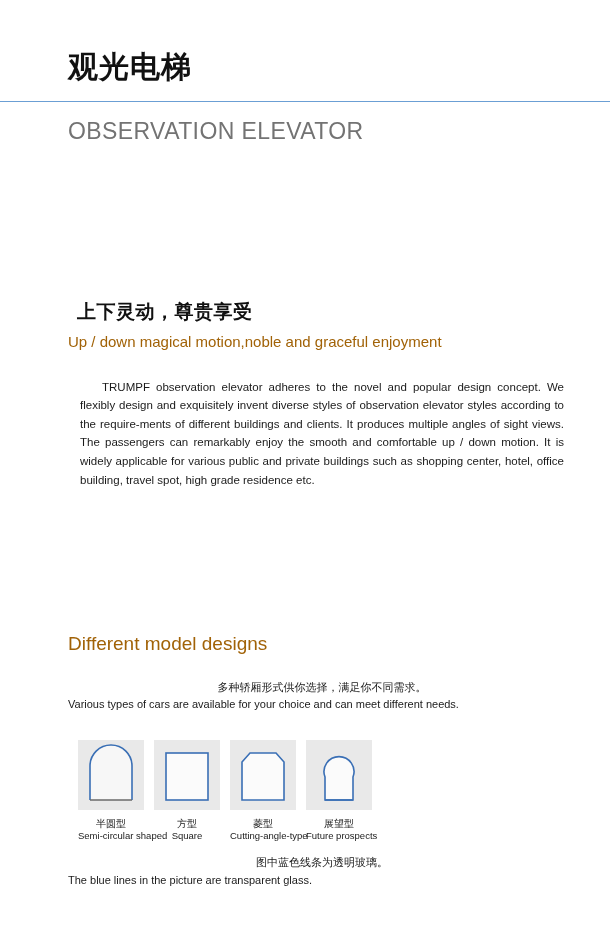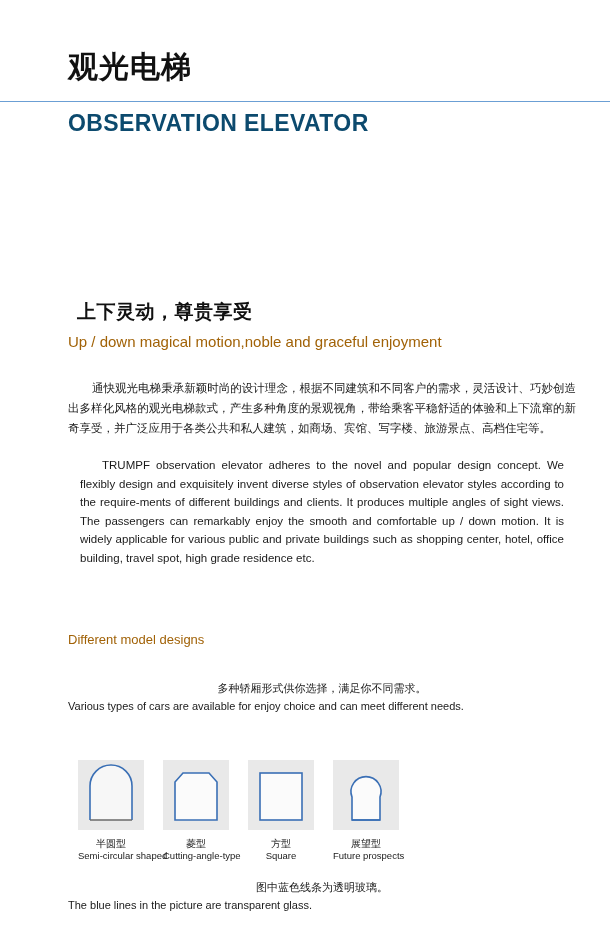--- a/index.html
+++ b/index.html
@@ -44,26 +44,26 @@
     position: absolute;
     left: 0;
     top: 101px;
     width: 610px;
     height: 1px;
     background: #6b9fd4;
   }
   .header-en {
     position: absolute;
     left: 68px;
-    top: 110px;
+    top: 118px;
     font-family: "Liberation Sans", sans-serif;
     font-size: 23px;
-    font-weight: bold;
+    font-weight: normal;
     letter-spacing: 0.4px;
-    color: #0c4a6e;
+    color: #737373;
     line-height: 1.2;
   }
 
   
   .sec1 {
     position: absolute;
     left: 68px;
     top: 300px;
     width: 508px;
   }
@@ -107,22 +107,22 @@
     position: absolute;
     left: 68px;
     top: 632px;
     width: 508px;
   }
   .sec2 .sec-title-cn {
     font-size: 19px;
     margin-bottom: 9px;
   }
   .sec2 .sec-title-en {
-    font-size: 13px;
-    margin-bottom: 33px;
+    font-size: 19px;
+    margin-bottom: 24px;
   }
   .note-cn {
     font-family: "DejaVu Sans", sans-serif;
     font-size: 11px;
     line-height: 1.5;
     color: #1a1a1a;
     margin: 0;
     text-align: center;
   }
   .note-en {
@@ -130,23 +130,23 @@
     font-size: 11px;
     line-height: 1.5;
     color: #1a1a1a;
     margin: 0;
   }
 
   
   .models {
     position: absolute;
     left: 78px;
-    top: 760px;
+    top: 740px;
     display: flex;
-    gap: 19px;
+    gap: 10px;
   }
   .model {
     width: 66px;
   }
   .model-box {
     width: 66px;
     height: 70px;
     background: #e9e9e9;
     position: relative;
   }
@@ -172,46 +172,45 @@
     white-space: nowrap;
   }
   .model:nth-child(1) .model-caption,
   .model:nth-child(2) .model-caption {
     text-align: center;
   }
 
   .footnote {
     position: absolute;
     left: 68px;
-    top: 880px;
+    top: 855px;
     width: 508px;
   }
 </style>
 </head>
 <body>
 
 <div class="page">
 
   <div class="header">
     <div class="header-cn">观光电梯</div>
     <div class="header-rule"></div>
     <div class="header-en">OBSERVATION ELEVATOR</div>
   </div>
 
   <div class="sec1">
     <h2 class="sec-title-cn">上下灵动，尊贵享受</h2>
     <div class="sec-title-en">Up / down magical motion,noble and graceful enjoyment</div>
-    <p class="body-cn">通快观光电梯秉承新颖时尚的设计理念，根据不同建筑和不同客户的需求，灵活设计、巧妙创造出多样化风格的观光电梯款式，产生多种角度的景观视角，带给乘客平稳舒适的体验和上下流窜的新奇享受，并广泛应用于各类公共和私人建筑，如商场、宾馆、写字楼、旅游景点、高档住宅等。</p>
     <p class="body-en">TRUMPF observation elevator adheres to the novel and popular design concept.  We flexibly design and exquisitely invent diverse styles of observation elevator styles according to the require-ments of different buildings and clients.  It produces multiple angles of sight views.  The passengers can remarkably enjoy the smooth and comfortable up / down motion.  It is widely applicable for various public and private buildings such as shopping center, hotel, office building, travel spot, high grade residence etc.</p>
   </div>
 
   <div class="sec2">
     <div class="sec-title-en">Different model designs</div>
     <p class="note-cn">多种轿厢形式供你选择，满足你不同需求。</p>
-    <p class="note-en">Various types of cars are available for enjoy choice and can meet different needs.</p>
+    <p class="note-en">Various types of cars are available for your choice and can meet different needs.</p>
   </div>
 
   <div class="models">
 
     <div class="model">
       <div class="model-box">
         <svg width="66" height="70" viewBox="0 0 66 70">
           <rect x="0" y="0" width="66" height="70" fill="#e9e9e9"></rect>
           <path d="M12 60 L12 26 A21 21 0 0 1 54 26 L54 60" fill="#f7f7f7" stroke="#3a6fb5" stroke-width="1.6"></path>
           <line x1="12" y1="60" x2="54" y2="60" stroke="#6a6a6a" stroke-width="1.4"></line>
@@ -220,39 +219,39 @@
       <div class="model-caption">
         <div class="model-cn">半圆型</div>
         <div class="model-en">Semi-circular shaped</div>
       </div>
     </div>
 
     <div class="model">
       <div class="model-box">
         <svg width="66" height="70" viewBox="0 0 66 70">
           <rect x="0" y="0" width="66" height="70" fill="#e9e9e9"></rect>
+          <rect x="12" y="13" width="42" height="47" fill="#fbfbfb" stroke="#3a6fb5" stroke-width="1.6"></rect>
+        </svg>
+      </div>
+      <div class="model-caption">
+        <div class="model-cn">方型</div>
+        <div class="model-en">Square</div>
+      </div>
+    </div>
+
+    <div class="model">
+      <div class="model-box">
+        <svg width="66" height="70" viewBox="0 0 66 70">
+          <rect x="0" y="0" width="66" height="70" fill="#e9e9e9"></rect>
           <path d="M12 60 L12 22 L20 13 L46 13 L54 22 L54 60 Z" fill="#fbfbfb" stroke="#3a6fb5" stroke-width="1.6"></path>
         </svg>
       </div>
       <div class="model-caption">
         <div class="model-cn">菱型</div>
         <div class="model-en">Cutting-angle-type</div>
-      </div>
-    </div>
-
-    <div class="model">
-      <div class="model-box">
-        <svg width="66" height="70" viewBox="0 0 66 70">
-          <rect x="0" y="0" width="66" height="70" fill="#e9e9e9"></rect>
-          <rect x="12" y="13" width="42" height="47" fill="#fbfbfb" stroke="#3a6fb5" stroke-width="1.6"></rect>
-        </svg>
-      </div>
-      <div class="model-caption">
-        <div class="model-cn">方型</div>
-        <div class="model-en">Square</div>
       </div>
     </div>
 
     <div class="model">
       <div class="model-box">
         <svg width="66" height="70" viewBox="0 0 66 70">
           <rect x="0" y="0" width="66" height="70" fill="#e9e9e9"></rect>
           <path d="M19 60 L19 37 A15 15 0 1 1 47 37 L47 60 Z" fill="#fbfbfb" stroke="#3a6fb5" stroke-width="1.6"></path>
           <line x1="19" y1="60" x2="47" y2="60" stroke="#3a6fb5" stroke-width="1.6"></line>
         </svg>

